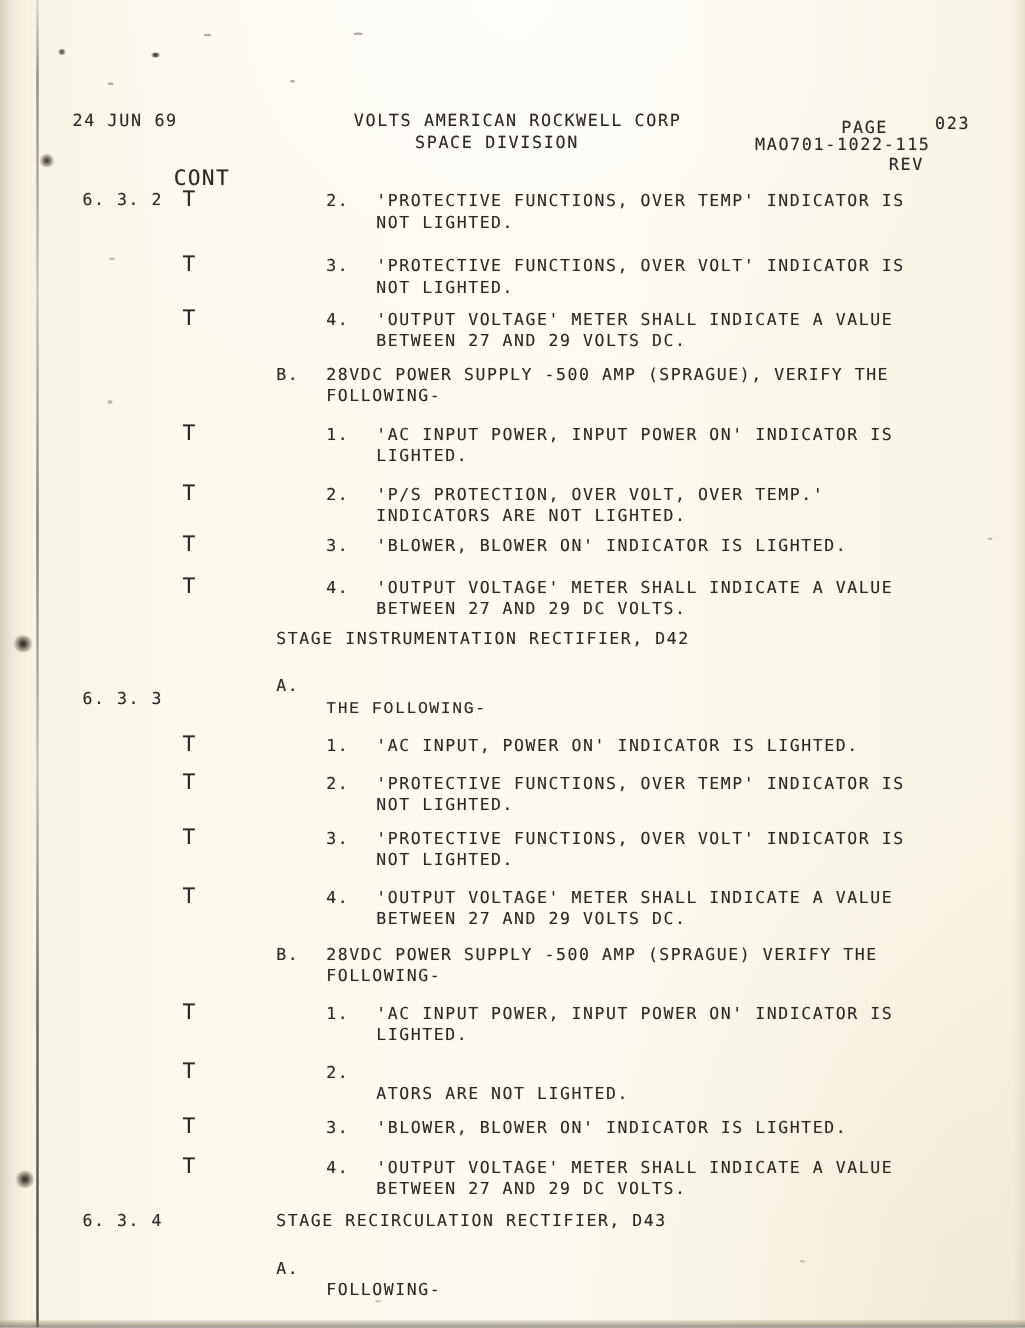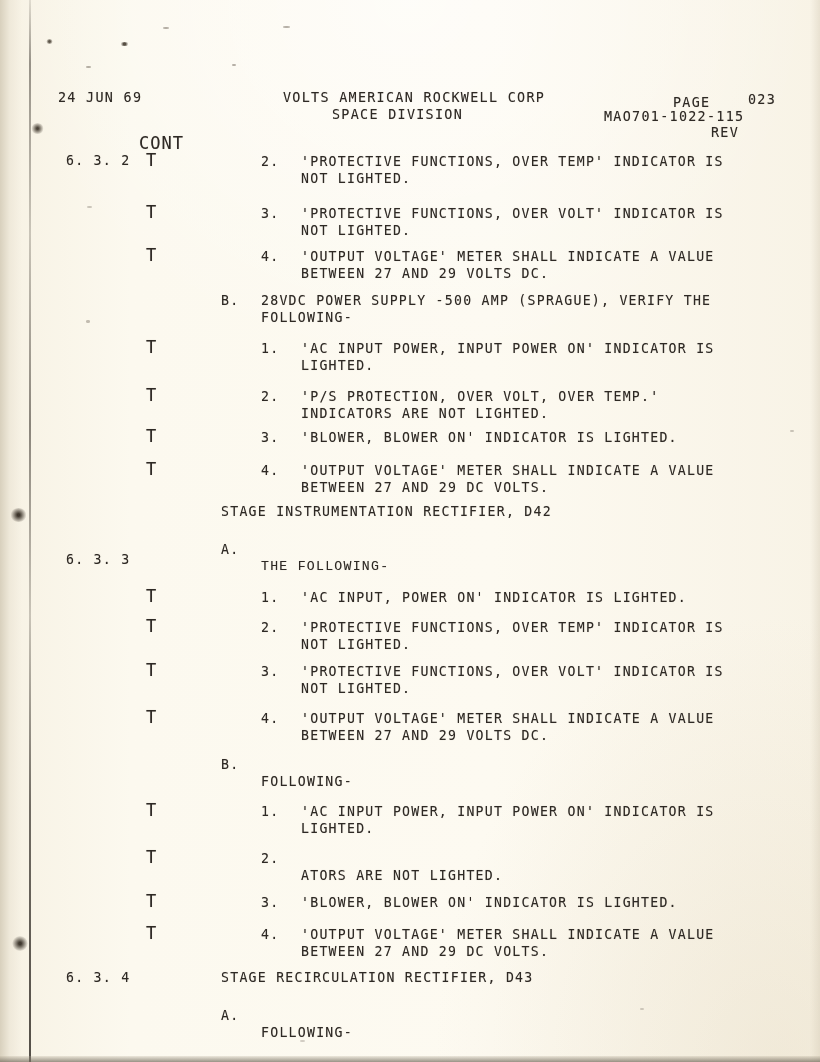--- a/index.html
+++ b/index.html
@@ -189,20 +189,21 @@
     <div class="t" style="left:261px;top:663px;">3.</div>
     <div class="t" style="left:301px;top:663px;">'PROTECTIVE FUNCTIONS, OVER VOLT' INDICATOR IS</div>
     <div class="t" style="left:301px;top:680px;">NOT LIGHTED.</div>
 
     <div class="t tcol" style="left:146px;top:709px;">T</div>
     <div class="t" style="left:261px;top:710px;">4.</div>
     <div class="t" style="left:301px;top:710px;">'OUTPUT VOLTAGE' METER SHALL INDICATE A VALUE</div>
     <div class="t" style="left:301px;top:727px;">BETWEEN 27 AND 29 VOLTS DC.</div>
 
     <div class="t" style="left:221px;top:756px;">B.</div>
+    <div class="t" style="left:261px;top:756px;">28VDC POWER SUPPLY -500 AMP (SPRAGUE) VERIFY THE</div>
     <div class="t" style="left:261px;top:773px;">FOLLOWING-</div>
 
     <div class="t tcol" style="left:146px;top:802px;">T</div>
     <div class="t" style="left:261px;top:803px;">1.</div>
     <div class="t" style="left:301px;top:803px;">'AC INPUT POWER, INPUT POWER ON' INDICATOR IS</div>
     <div class="t" style="left:301px;top:820px;">LIGHTED.</div>
 
     <div class="t tcol" style="left:146px;top:849px;">T</div>
     <div class="t" style="left:261px;top:850px;">2.</div>
     <div class="t" style="left:301px;top:867px;">ATORS ARE NOT LIGHTED.</div>

